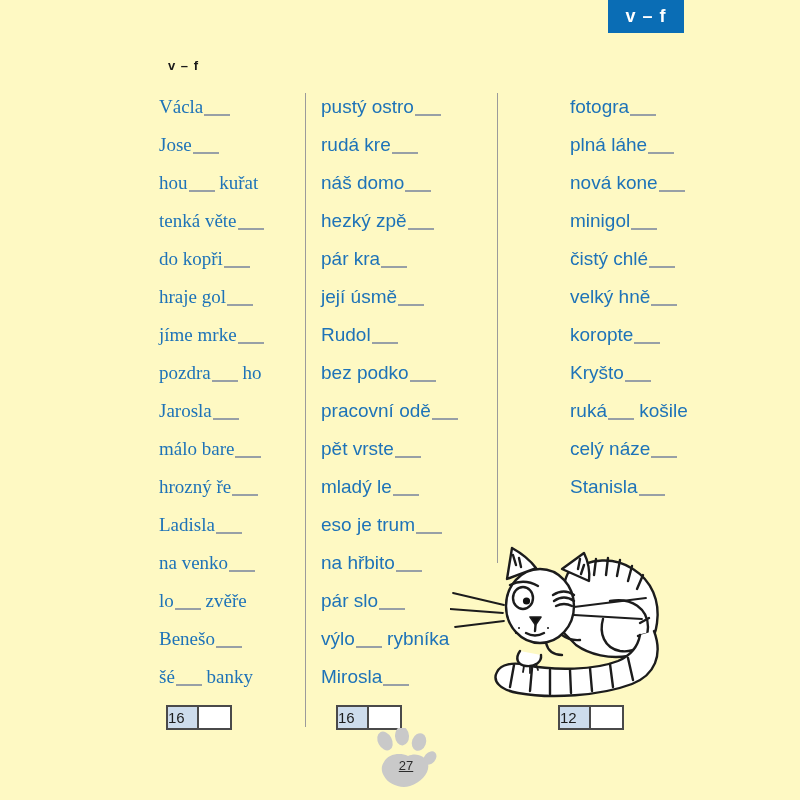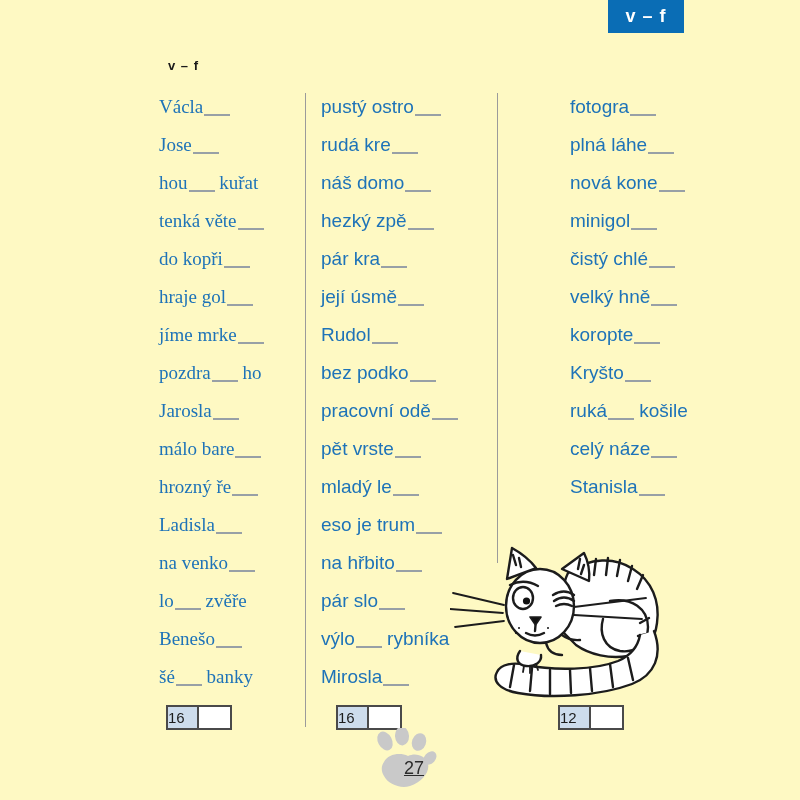--- a/index.html
+++ b/index.html
@@ -80,25 +80,25 @@
     color: #1c1c1c;
     font-size: 15px;
     text-align: left;
     line-height: 21px;
   }
   .scoreblank { flex: 1; background: #ffffff; }
   .cat { position: absolute; left: 450px; top: 543px; }
   .paw { position: absolute; left: 370px; top: 728px; }
   .pagenum {
     position: absolute;
-    left: 392px; top: 758px;
+    left: 384px; top: 758px;
     width: 44px;
     text-align: center;
     color: #2b2b2b;
-    font-size: 18px;
+    font-size: 13px;
     text-decoration: underline;
   }
 </style>
 </head>
 <body>
 
 <div class="page">
 
   <div class="badge">v – f</div>
 

